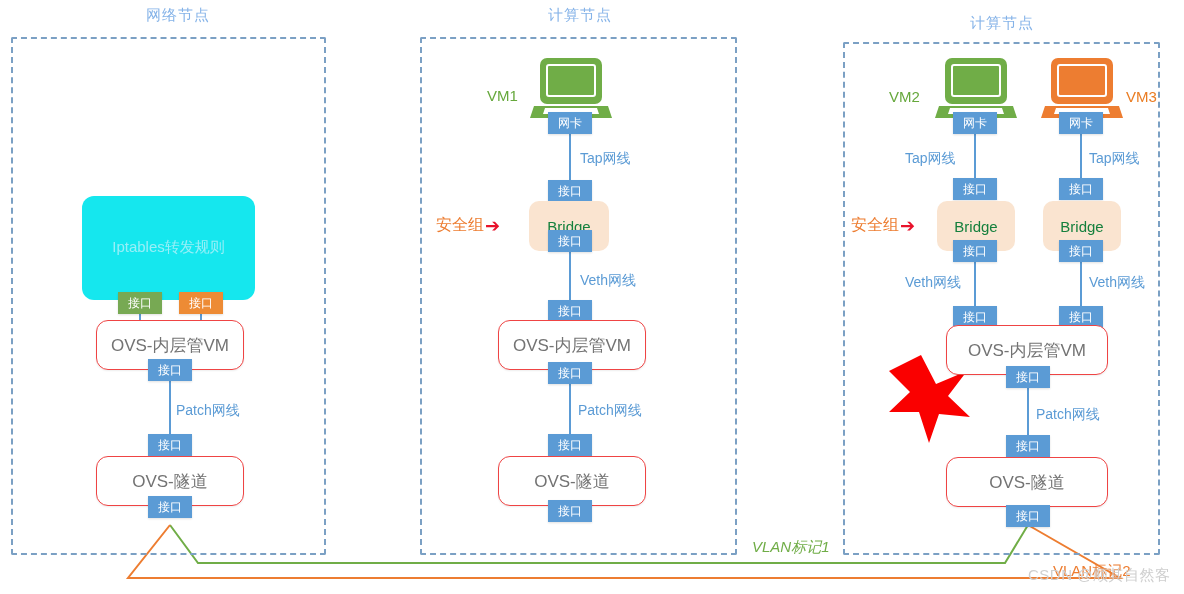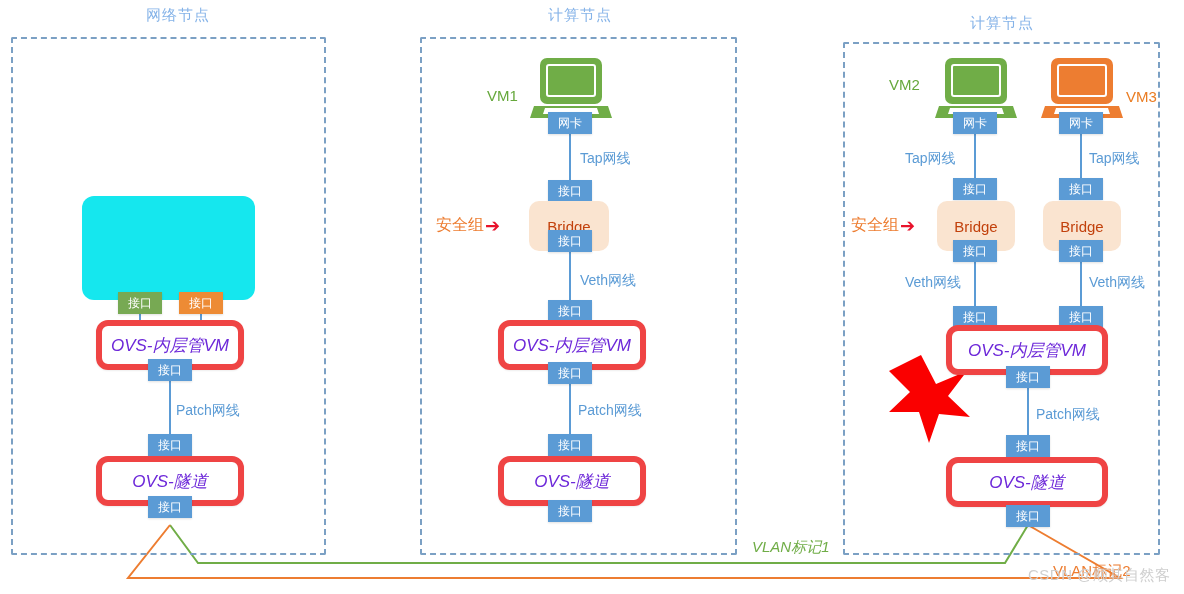--- a/index.html
+++ b/index.html
@@ -37,41 +37,40 @@
     color: #85b3e8;
     font-size: 15px;
     text-align: center;
     white-space: nowrap;
     letter-spacing: 1px;
   }
   
   .ovs-box {
     position: absolute;
     background: #ffffff;
-    border: 6px solid #ef4444;
+    border: 1px solid #ef4444;
     border-radius: 12px;
     box-sizing: border-box;
     display: flex;
     align-items: center;
     justify-content: center;
-    color: #6d28d9;
+    color: #737373;
     font-size: 17px;
     box-shadow: 0 1px 2px rgba(0,0,0,0.07);
     white-space: nowrap;
-    font-style: italic;
   }
   .bridge-box {
     position: absolute;
     background: #fae4d0;
     border-radius: 10px;
     box-sizing: border-box;
     display: flex;
     align-items: center;
     justify-content: center;
-    color: #c2410c;
+    color: #15803d;
     font-size: 15px;
     white-space: nowrap;
   }
   .iface {
     position: absolute;
     background: #5b9bd5;
     color: #ffffff;
     font-size: 12px;
     display: flex;
     align-items: center;
@@ -187,20 +186,21 @@
     <polygon points="143,288 138,277 149,277" fill="#8fa8d8"></polygon>
     <polygon points="198,288 193,277 204,277" fill="#8fa8d8"></polygon>
 
     <polygon points="921,355 936,384 967,371 948,396 970,417 939,414 929,443 919,412 889,412 910,392 889,371" fill="#fa0000"></polygon>
   </svg>
 
   <div class="panel-title" style="left:88px; top:6px; width:180px;">网络节点</div>
   <div class="panel" style="left:11px; top:37px; width:315px; height:518px;"></div>
 
   <div class="namespace-box" style="left:82px; top:196px; width:173px; height:104px;">
+    <div class="ns-sub">Iptables转发规则</div>
   </div>
   <div class="iface iface-green" style="left:118px; top:292px; width:44px; height:22px;">接口</div>
   <div class="iface iface-orange" style="left:179px; top:292px; width:44px; height:22px;">接口</div>
 
   <div class="ovs-box" style="left:96px; top:320px; width:148px; height:50px;">OVS-内层管VM</div>
   <div class="iface" style="left:148px; top:359px; width:44px; height:22px;">接口</div>
   <div class="cable-label" style="left:176px; top:402px;">Patch网线</div>
 
   <div class="iface" style="left:148px; top:434px; width:44px; height:22px;">接口</div>
   <div class="ovs-box" style="left:96px; top:456px; width:148px; height:50px;">OVS-隧道</div>
@@ -239,21 +239,21 @@
 
   <div class="panel-title" style="left:912px; top:14px; width:180px;">计算节点</div>
   <div class="panel" style="left:843px; top:42px; width:317px; height:513px;"></div>
 
   <svg class="laptop" style="left:933px; top:56px;" width="86" height="66" viewBox="0 0 86 66">
     <rect x="12" y="2" width="62" height="46" rx="7" fill="#70ad47"></rect>
     <rect x="19" y="9" width="48" height="31" rx="2" fill="none" stroke="#ffffff" stroke-width="2"></rect>
     <path d="M 6,50 L 80,50 L 84,62 L 2,62 Z" fill="#70ad47"></path>
     <path d="M 17,52 L 69,52 L 71,58 L 15,58 Z" fill="#ffffff"></path>
   </svg>
-  <div class="vm-label green" style="left:889px; top:76px;">VM2</div>
+  <div class="vm-label green" style="left:889px; top:88px;">VM2</div>
   <div class="iface" style="left:953px; top:112px; width:44px; height:22px;">网卡</div>
 
   <svg class="laptop" style="left:1039px; top:56px;" width="86" height="66" viewBox="0 0 86 66">
     <rect x="12" y="2" width="62" height="46" rx="7" fill="#ed7d31"></rect>
     <rect x="19" y="9" width="48" height="31" rx="2" fill="none" stroke="#ffffff" stroke-width="2"></rect>
     <path d="M 6,50 L 80,50 L 84,62 L 2,62 Z" fill="#ed7d31"></path>
     <path d="M 17,52 L 69,52 L 71,58 L 15,58 Z" fill="#ffffff"></path>
   </svg>
   <div class="vm-label orange" style="left:1126px; top:88px;">VM3</div>
   <div class="iface" style="left:1059px; top:112px; width:44px; height:22px;">网卡</div>

